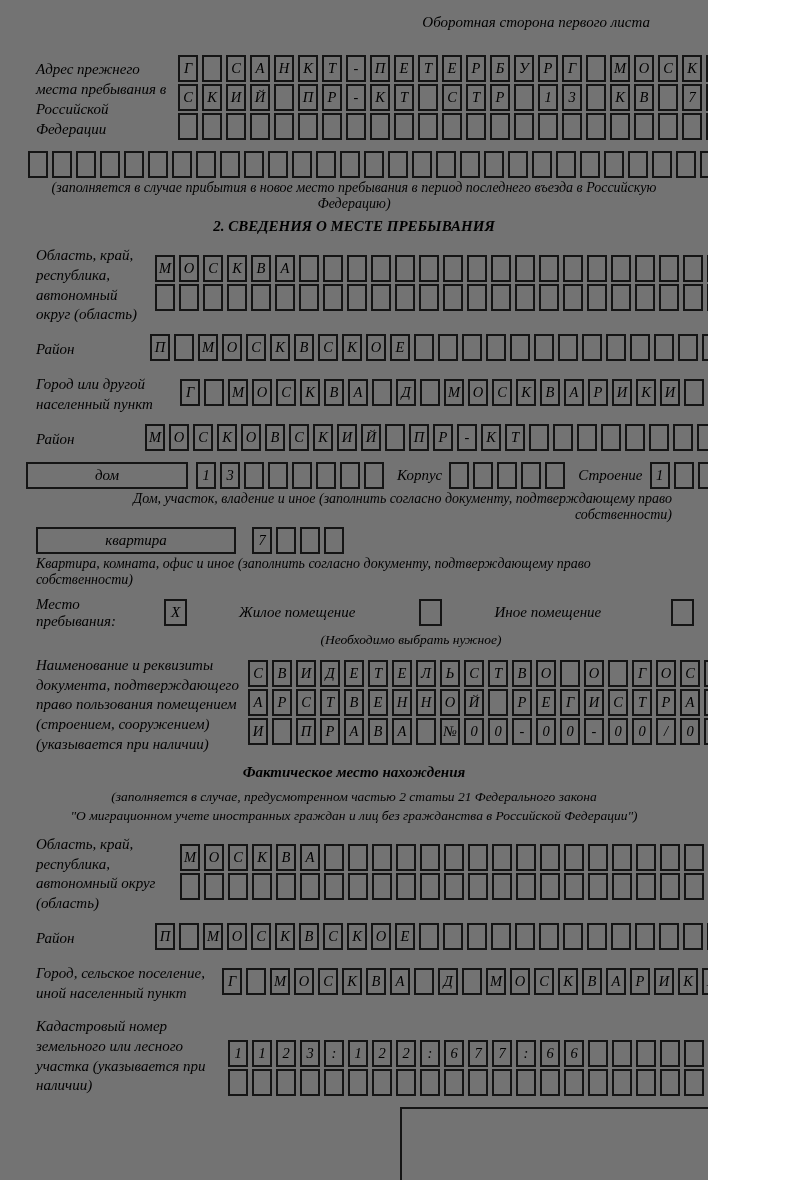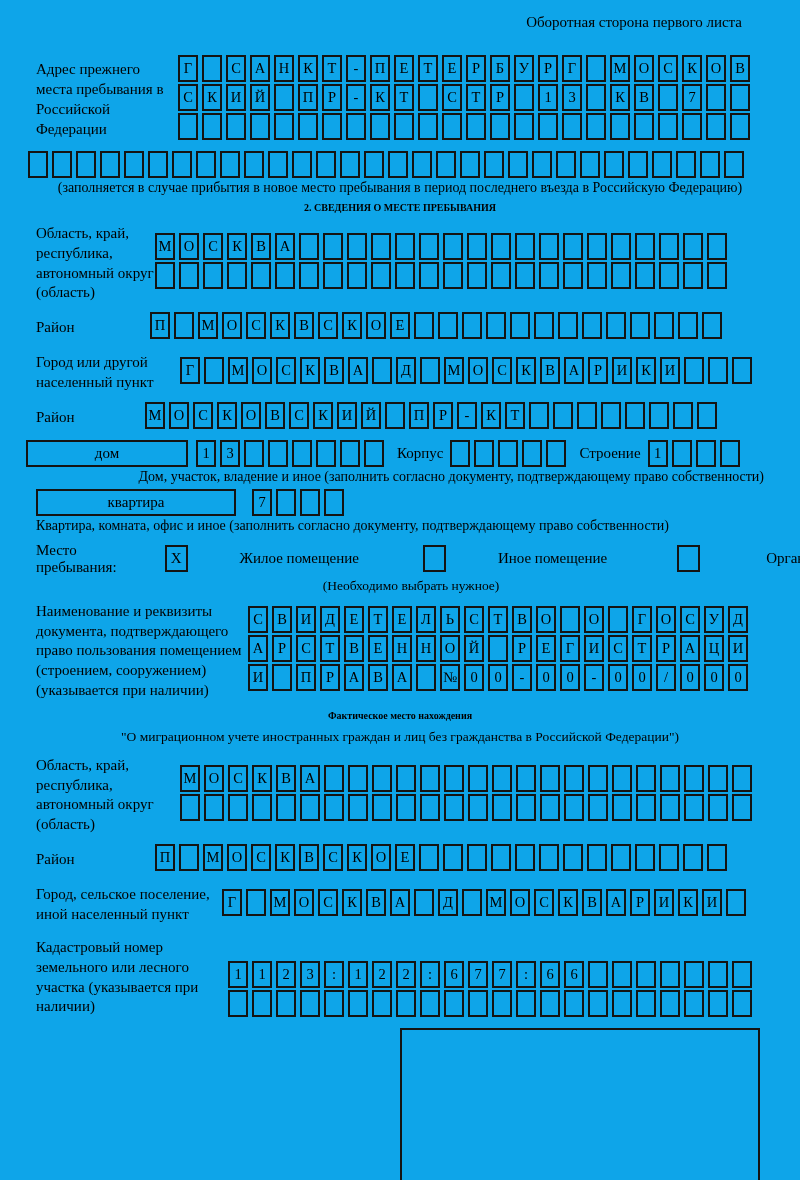--- a/index.html
+++ b/index.html
@@ -1,28 +1,28 @@
 <!DOCTYPE html>
 <html><head>
 <meta charset="utf-8">
 <style>
   html,body{margin:0;padding:0;background:#ffffff;}
   body{width:800px;font-family:"Liberation Serif","DejaVu Serif",serif;color:#000;}
-  .page{position:relative;width:800px;height:1180px;box-sizing:border-box;padding:14px 36px 0 36px;overflow:hidden;background:#0ea5e9;}
+  .page{position:relative;width:708px;height:1180px;box-sizing:border-box;padding:14px 36px 0 36px;overflow:hidden;background:#737373;font-style:italic;}
   .hdr{text-align:right;font-size:15px;padding-right:22px;margin-bottom:24px;}
   .field{display:flex;align-items:center;margin-bottom:9px;}
   .lbl{flex:none;font-size:15px;line-height:1.32;padding-top:3px;}
   .w142{width:142px;} .w119{width:119px;} .w114{width:114px;} .w144{width:144px;}
   .w109{width:109px;} .w212{width:212px;} .w186{width:186px;} .w192{width:192px;}
   .rows{flex:none;}
   .cellrow{display:flex;flex-wrap:nowrap;margin-bottom:2px;height:27px;}
   .cell{flex:none;width:16px;height:23px;border:2px solid #141414;margin-right:4px;
         text-align:center;font-size:14.5px;line-height:23px;font-family:"Liberation Serif",serif;}
   .note{font-size:14px;text-align:center;margin:2px 0 4px 0;}
-  .sect-title{font-weight:bold;font-size:10px;text-align:center;margin:6px 0 8px 0;}
+  .sect-title{font-weight:bold;font-size:15px;text-align:center;margin:6px 0 8px 0;}
   .fullrow{margin-left:-8px;margin-top:0;}
   .houserow{display:flex;align-items:center;margin:4px 0 2px -10px;}
   .bigbox{flex:none;width:158px;height:23px;border:2px solid #141414;text-align:center;
           line-height:23px;font-size:15px;margin-right:8px;}
   .bigbox.apart{width:196px;margin-left:0;}
   .inline-lbl{flex:none;font-size:15px;margin:0 7px 0 9px;}
   .aprow{display:flex;align-items:center;margin:4px 0 2px 0;}
   .typerow{display:flex;align-items:center;margin:8px 0 2px 0;font-size:15px;gap:42px;}
   .chk{flex:none;width:19px;height:23px;border:2px solid #141414;text-align:center;
        line-height:23px;font-size:15px;margin:0 10px;}
@@ -428,20 +428,21 @@
           <span class="cell filled">0</span>
           <span class="cell filled">/</span>
           <span class="cell filled">0</span>
           <span class="cell filled">0</span>
           <span class="cell filled">0</span>
         </div>
     </div>
   </div>
 
   <div class="sect-title" style="margin-top:0;">Фактическое место нахождения</div>
+  <div class="s3-note">(заполняется в случае, предусмотренном частью 2 статьи 21 Федерального закона</div>
   <div class="s3-note" style="margin-bottom:8px;">"О миграционном учете иностранных граждан и лиц без гражданства в Российской Федерации")</div>
 
   <div class="field">
     <div class="lbl w144">Область, край, республика, автономный округ (область)</div>
     <div class="rows">
       <div class="cellrow">
           <span class="cell filled">М</span>
           <span class="cell filled">О</span>
           <span class="cell filled">С</span>
           <span class="cell filled">К</span>

